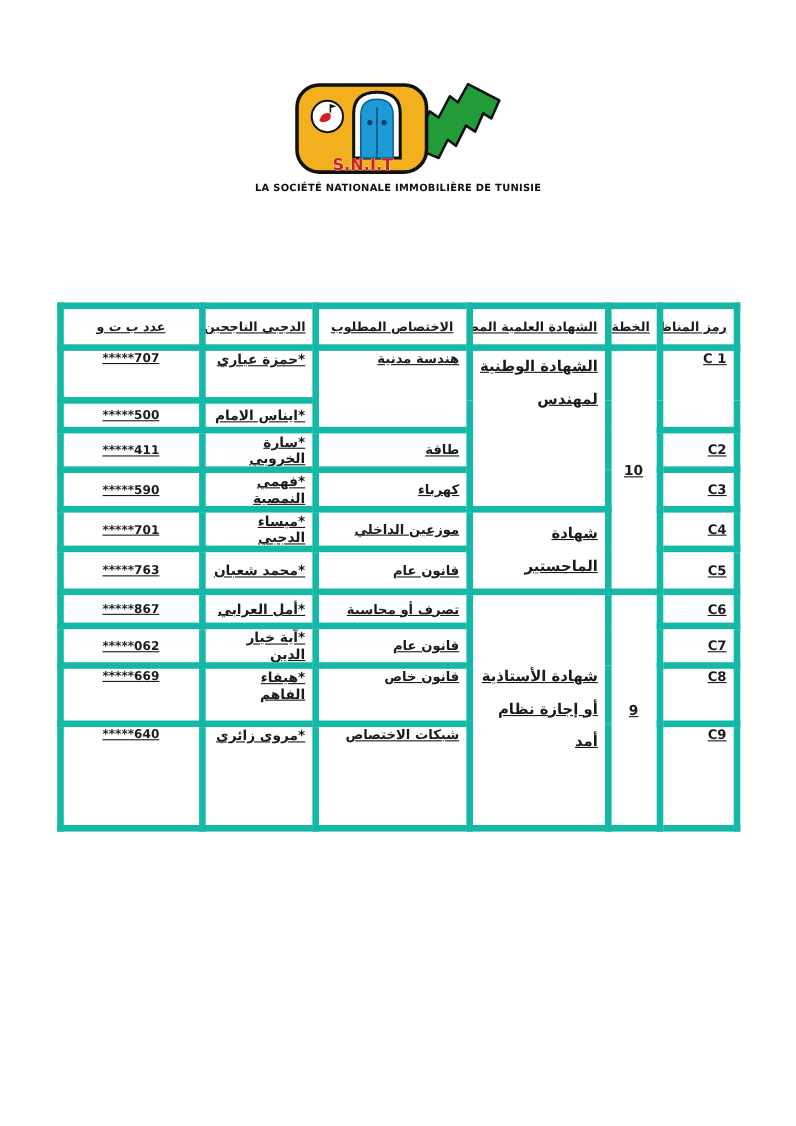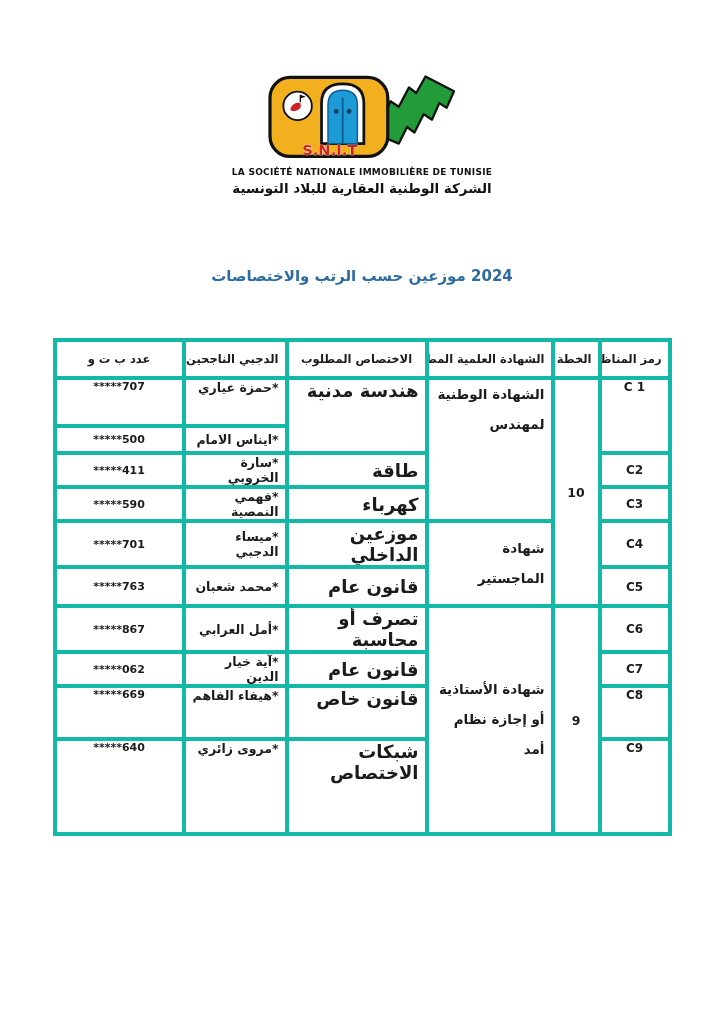--- a/index.html
+++ b/index.html
@@ -36,38 +36,39 @@
   
   table.results{
     margin-top:52px;
     border-collapse:collapse;
     table-layout:fixed;
     width:617px;
     border:2px solid #2e2e2e;
     background:#fff;
   }
   table.results th,table.results td{
-    border:4px solid #14b8a6;
+    border:6px solid #14b8a6;
     padding:0 6px;
     color:#1b1b1b;
     overflow:hidden;
+    text-decoration:underline;
   }
   th{
     font-size:11.5px;font-weight:bold;
     color:#24415f;
     text-align:center;vertical-align:middle;
     white-space:nowrap;
   }
-  td.code{ text-align:center;font-size:12px;font-weight:bold;vertical-align:middle;}
+  td.code{ text-align:right;font-size:12px;font-weight:bold;vertical-align:middle;}
   td.plan{ text-align:center;font-size:12.5px;font-weight:bold;vertical-align:middle;}
   td.degree{
     text-align:right;font-size:13.5px;font-weight:bold;
     vertical-align:middle;white-space:pre-line;line-height:2.2;
   }
-  td.spec{ text-align:right;font-size:18px;font-weight:bold;vertical-align:middle;}
+  td.spec{ text-align:right;font-size:12px;font-weight:bold;vertical-align:middle;}
   td.name{
     text-align:right;font-size:12.5px;font-weight:bold;
     color:#2ba7d8;vertical-align:middle;
   }
   td.idnum{ text-align:center;font-size:11px;font-weight:bold;vertical-align:middle;}
   td.vtop{ vertical-align:top;padding-top:5px;}
 </style>
 </head>
 <body>
 
@@ -95,25 +96,23 @@
         <path d="M61,80 L61,36 Q61,15 84,15 Q107,15 107,36 L107,80 Z" fill="#ffffff" stroke="#111111" stroke-width="3"></path>
         <path d="M68,80 L68,38 Q68,22 84,22 Q100,22 100,38 L100,80 Z" fill="#1D9BD7" stroke="#0E5E8F" stroke-width="1.5"></path>
         <line x1="84" y1="30" x2="84" y2="80" stroke="#0E5E8F" stroke-width="2"></line>
         <circle cx="77" cy="45" r="2.6" fill="#0d3a5e"></circle>
         <circle cx="91" cy="45" r="2.6" fill="#0d3a5e"></circle>
       </g>
 
       <text x="70" y="92" text-anchor="middle" font-family="DejaVu Sans, sans-serif" font-size="16" font-weight="bold" fill="#CE2127" stroke="#ffffff" stroke-width="0.6" paint-order="stroke">S.N.I.T</text>
     </svg>
     <div class="org-fr">LA SOCIÉTÉ NATIONALE IMMOBILIÈRE DE TUNISIE</div>
-    <div class="org-ar" dir="rtl">الشركة الوطنية العقارية للبلاد التونسية</div>
   </div>
 
   <div class="title-block">
-    <div class="title-line second">2024 موزعين حسب الرتب والاختصاصات</div>
   </div>
 
   <table class="results" dir="rtl">
     <colgroup>
       <col style="width:70px">
         <col style="width:47px">
         <col style="width:126px">
       <col style="width:140px">
         <col style="width:103px">
         <col style="width:129px">

